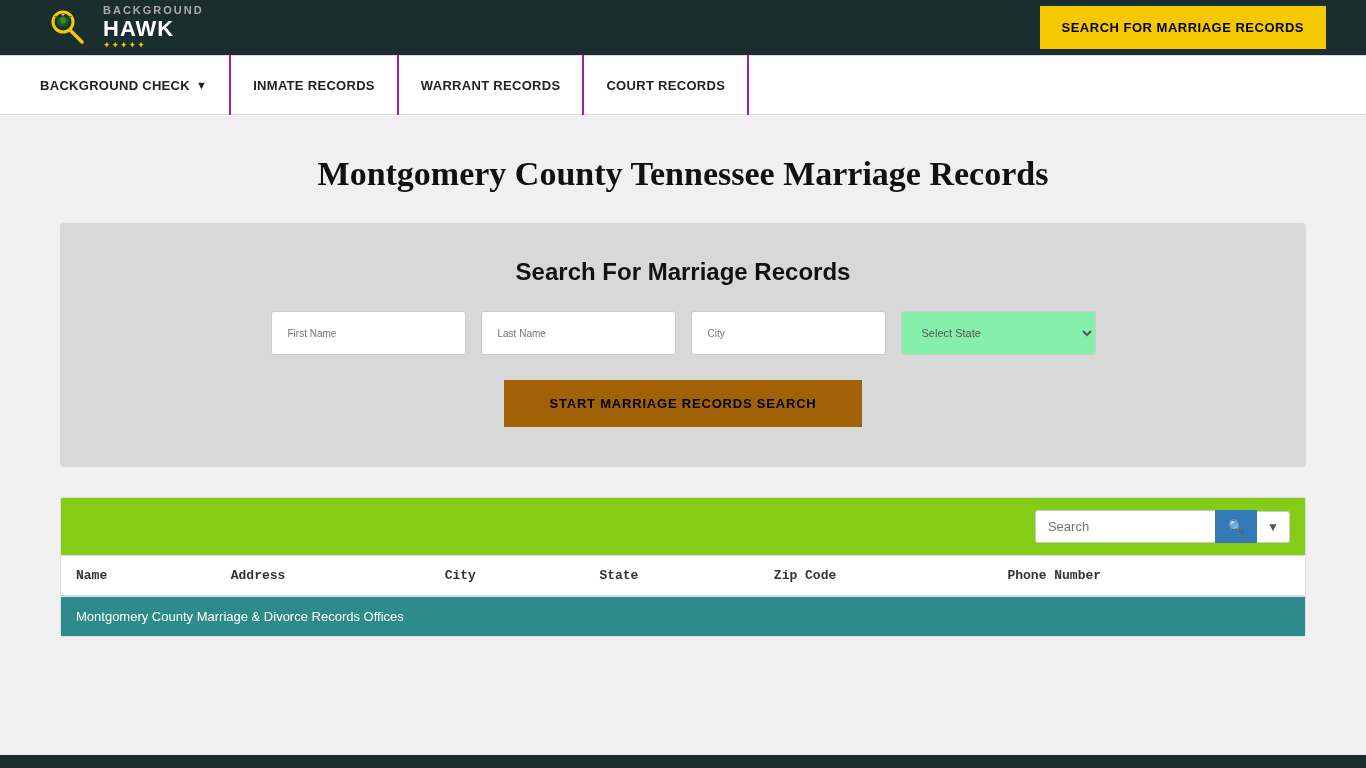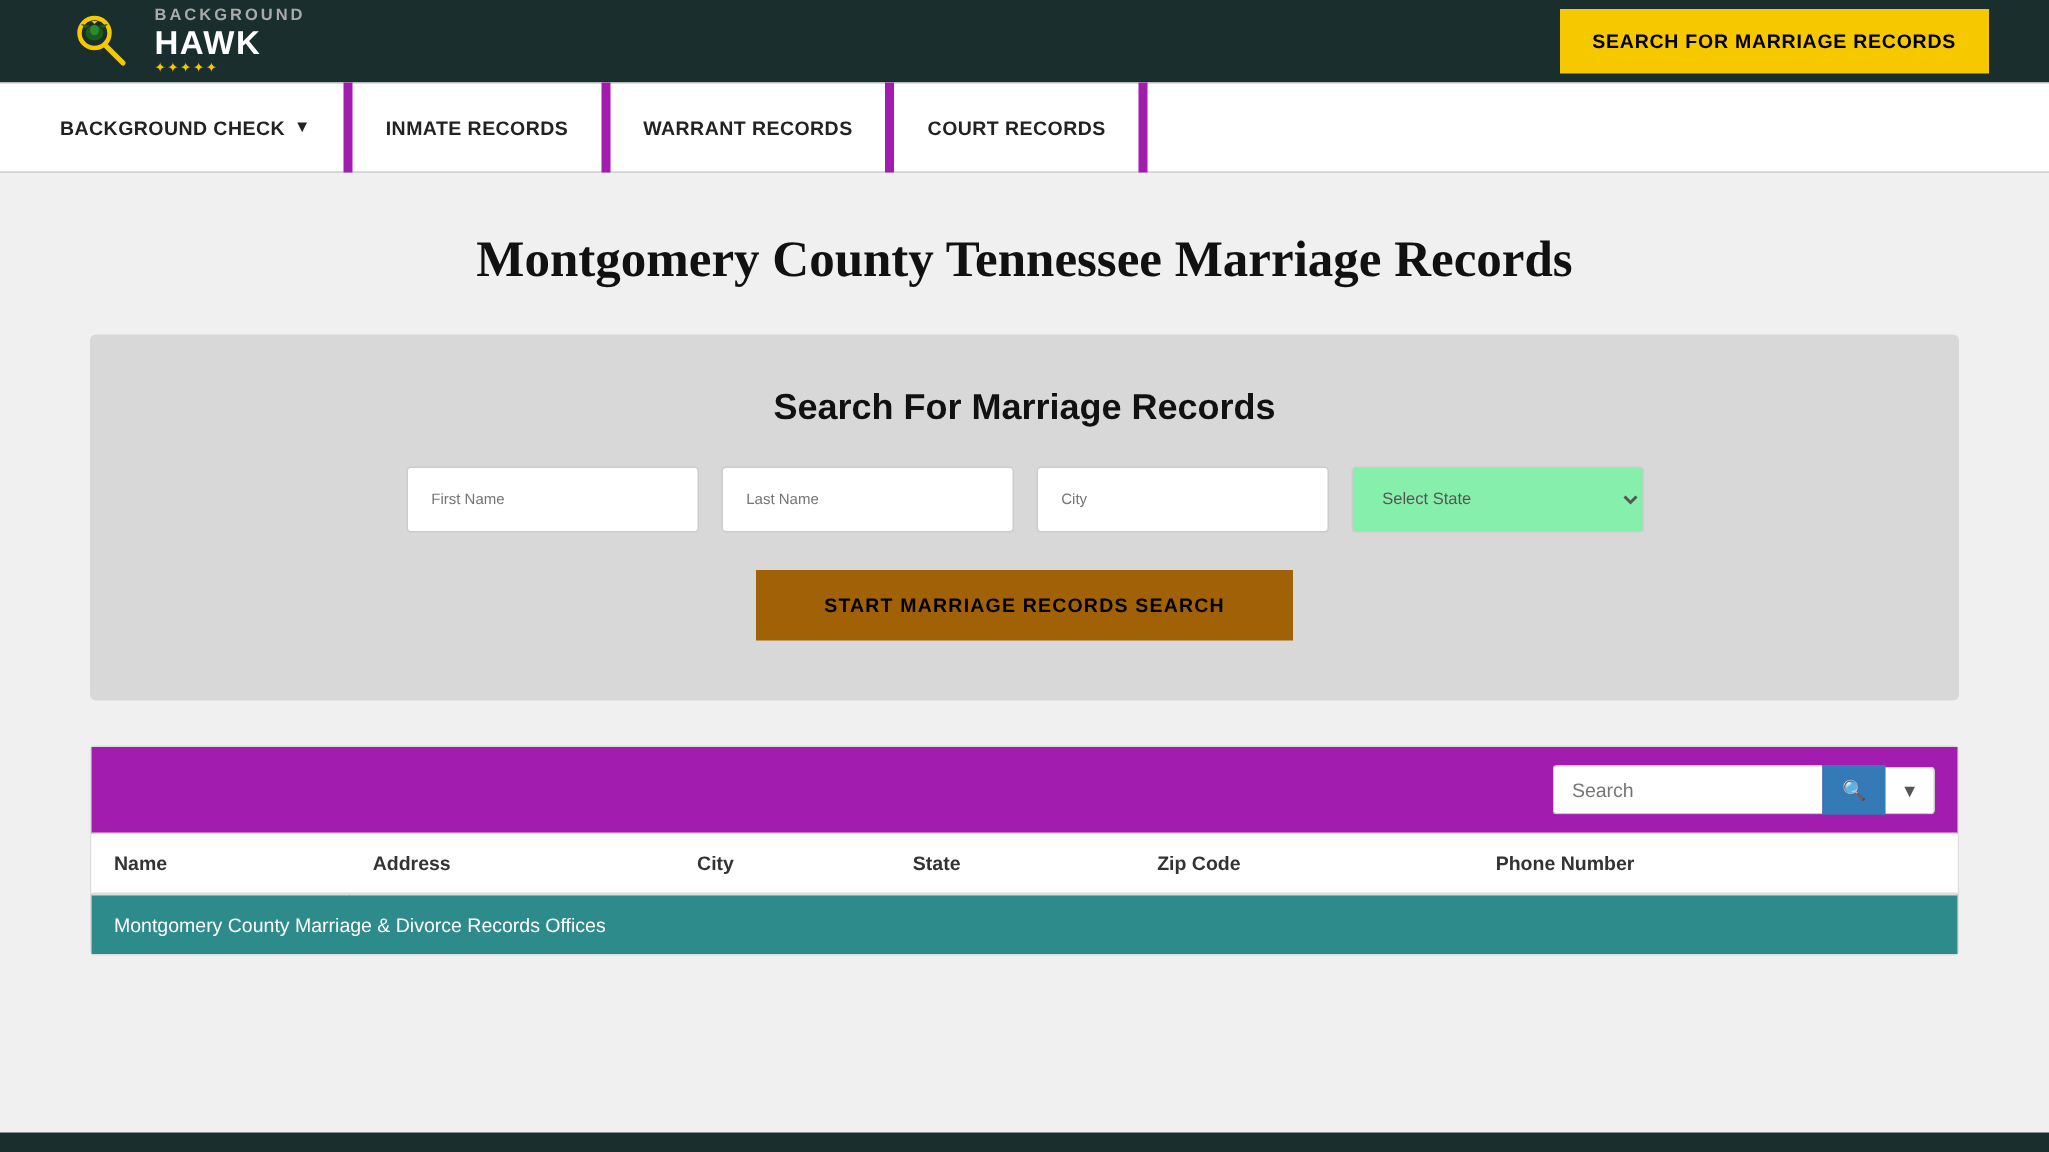--- a/index.html
+++ b/index.html
@@ -54,21 +54,21 @@
       padding: 0 22px;
       height: 60px;
       display: flex;
       align-items: center;
       font-weight: 700;
       font-size: 13px;
       color: #222;
       cursor: pointer;
       text-transform: uppercase;
       letter-spacing: 0.3px;
-      border-right: 6px solid #a21caf;
+      border-right: 2px solid #a21caf;
       white-space: nowrap;
     }
 
     .nav-item:first-child {
       padding-left: 0;
     }
 
     .nav-item .chevron {
       margin-left: 6px;
       font-size: 11px;
@@ -153,21 +153,21 @@
       background: #fff;
       border: 1px solid #ddd;
       border-radius: 3px;
     }
 
     .table-toolbar {
       display: flex;
       justify-content: flex-end;
       align-items: center;
       padding: 12px 15px;
-      background: #a21caf;
+      background: #84cc16;
       border-bottom: 1px solid #ddd;
     }
 
     .table-search-wrap {
       display: flex;
       align-items: center;
       gap: 0;
     }
 
     .table-search-input {
@@ -202,20 +202,21 @@
     }
 
     .data-table {
       width: 100%;
       border-collapse: collapse;
     }
 
     .data-table thead tr {
       background: #fff;
       border-bottom: 2px solid #ddd;
+      font-family: Liberation Mono, monospace;
     }
 
     .data-table thead th {
       padding: 12px 15px;
       text-align: left;
       font-size: 13px;
       font-weight: 700;
       color: #333;
     }
 

